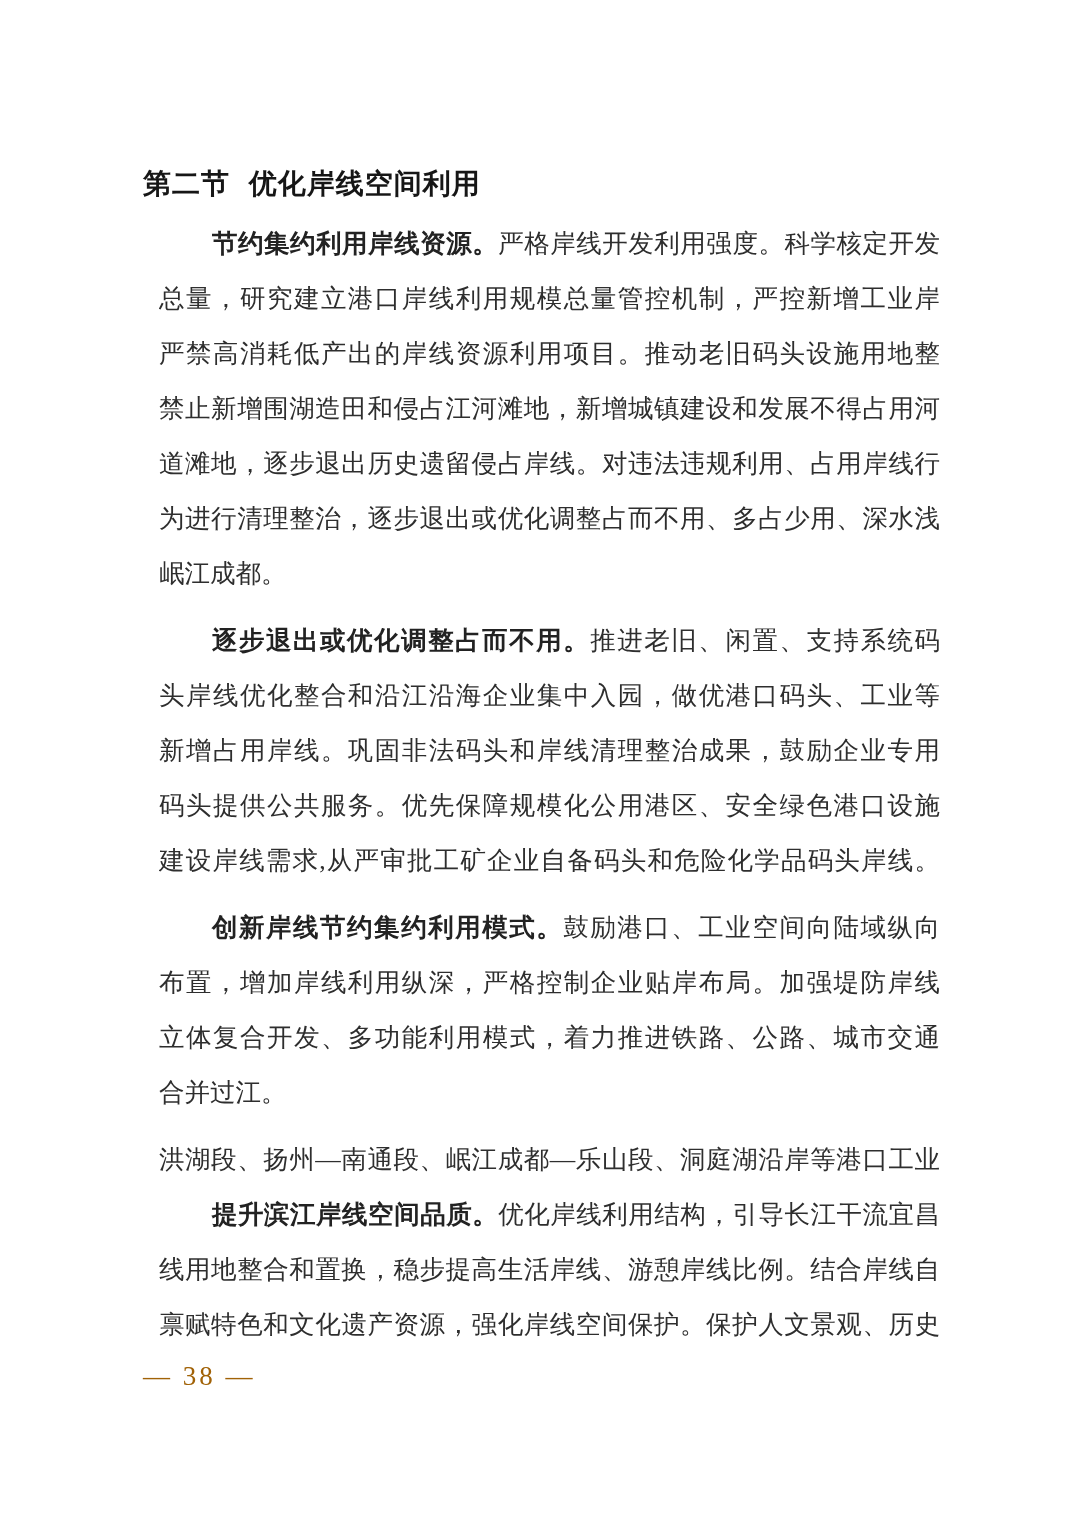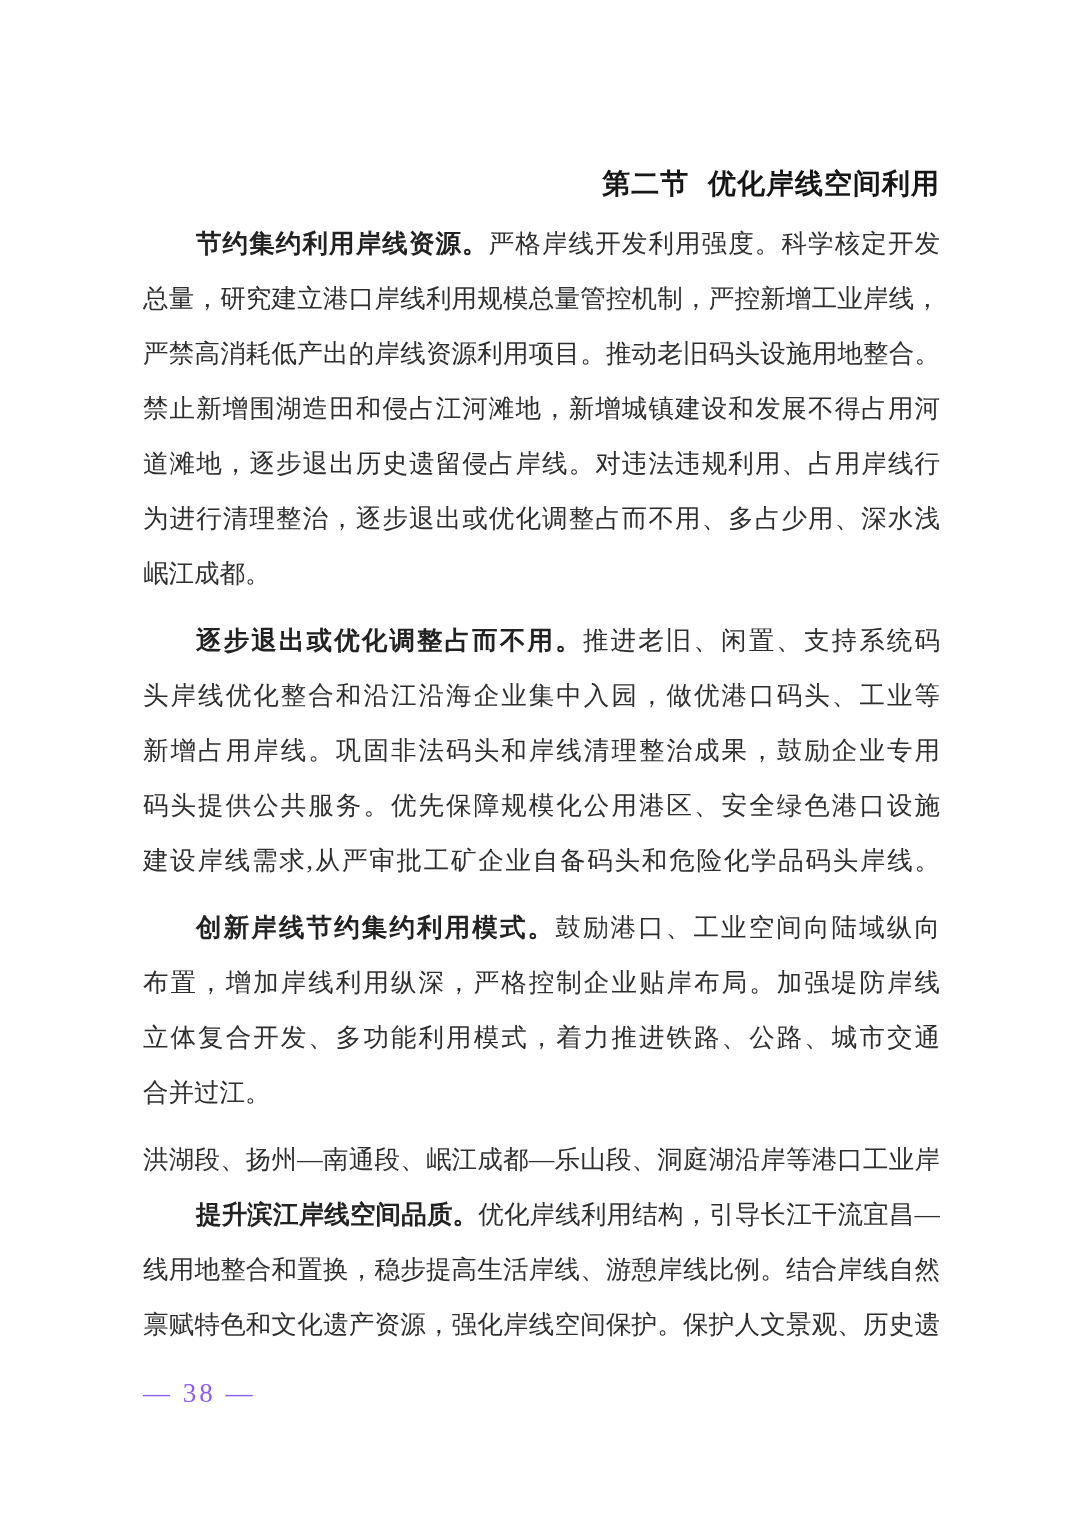--- a/index.html
+++ b/index.html
@@ -16,43 +16,43 @@
     overflow: hidden;
   }
   .title {
     margin: 0 0 12px 0;
     font-family: "Liberation Sans", "DejaVu Sans", sans-serif;
     font-weight: 700;
     font-size: 28px;
     line-height: 40px;
     letter-spacing: 1px;
     word-spacing: 10px;
-    text-align: right;
+    text-align: left;
     color: var(--title, #161616);
   }
   .doc-body { width: 100%; }
-  .paragraph { margin: 0 0 12px 0; }
+  .paragraph { margin: 0 0 12px 16px; }
   .paragraph:last-child { margin-bottom: 0; }
   .line {
     font-size: 25.5px;
     line-height: 55px;
     height: 55px;
     overflow: hidden;
     text-align: justify;
     text-align-last: justify;
   }
   .line.first { padding-left: 53px; }
   .line.short { text-align-last: left; }
   .line b { font-weight: 700; color: #222; }
   .footer {
-    margin-top: 26px;
+    margin-top: 9px;
     font-size: 27px;
     line-height: 30px;
     letter-spacing: 3px;
-    color: #8b5cf6;
+    color: #a16207;
     text-align: left;
   }
 </style>
 </head>
 <body>
 
 <div class="page">
   <h1 class="title">第二节 优化岸线空间利用</h1>
   <div class="doc-body">
       <div class="paragraph">

